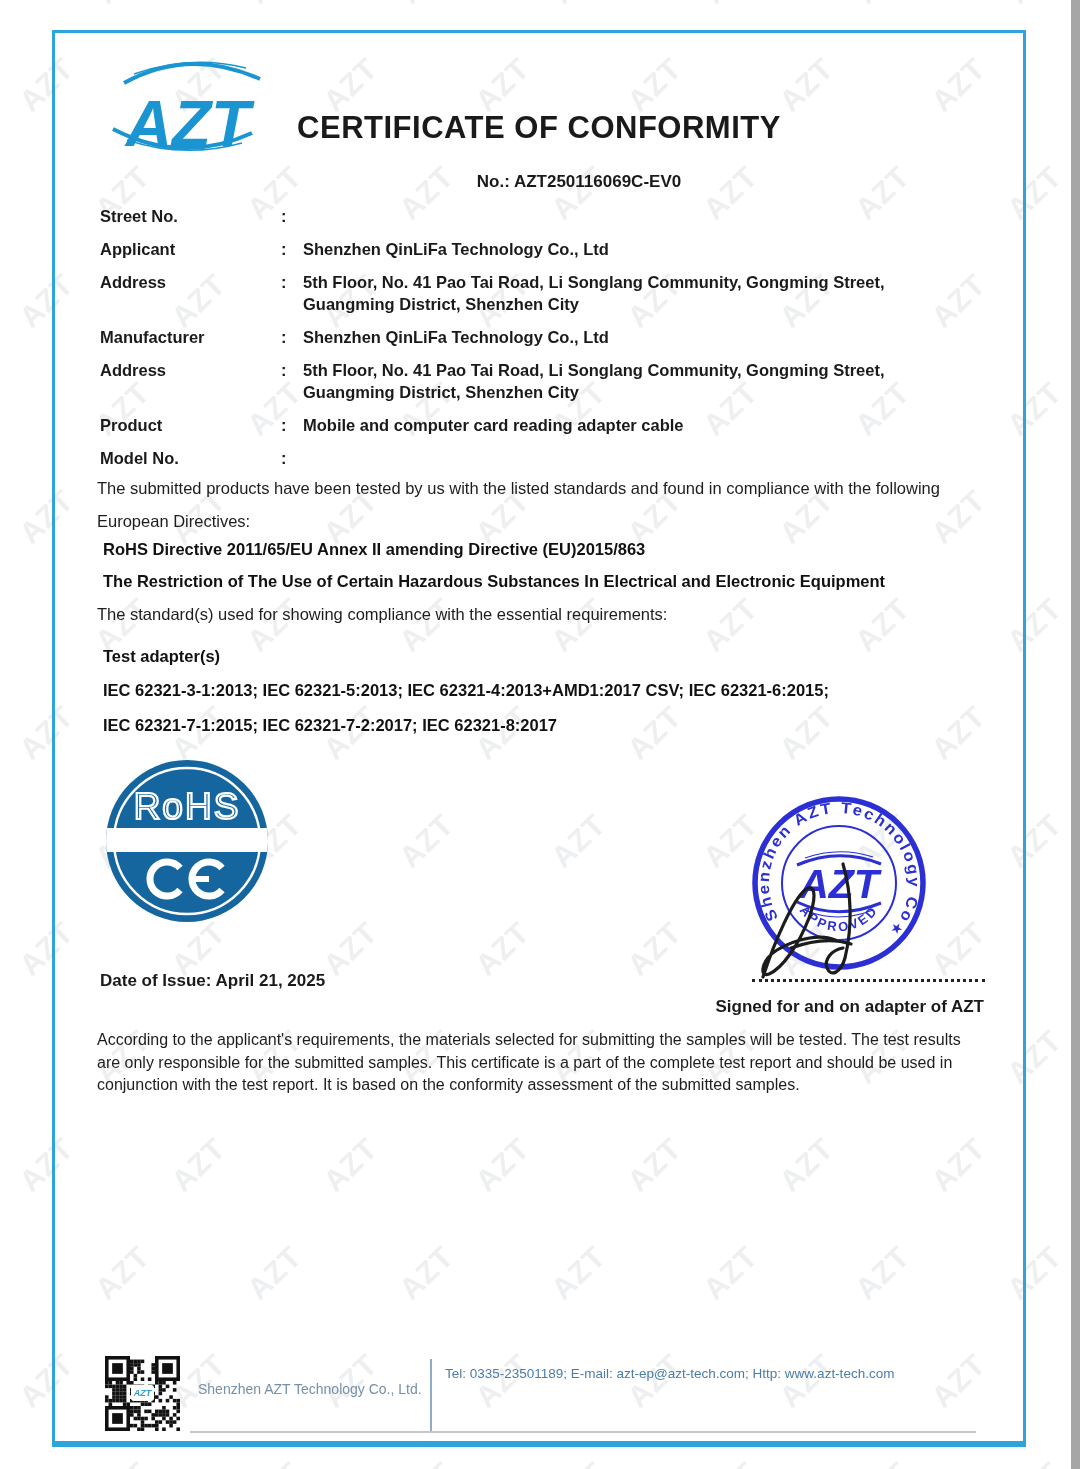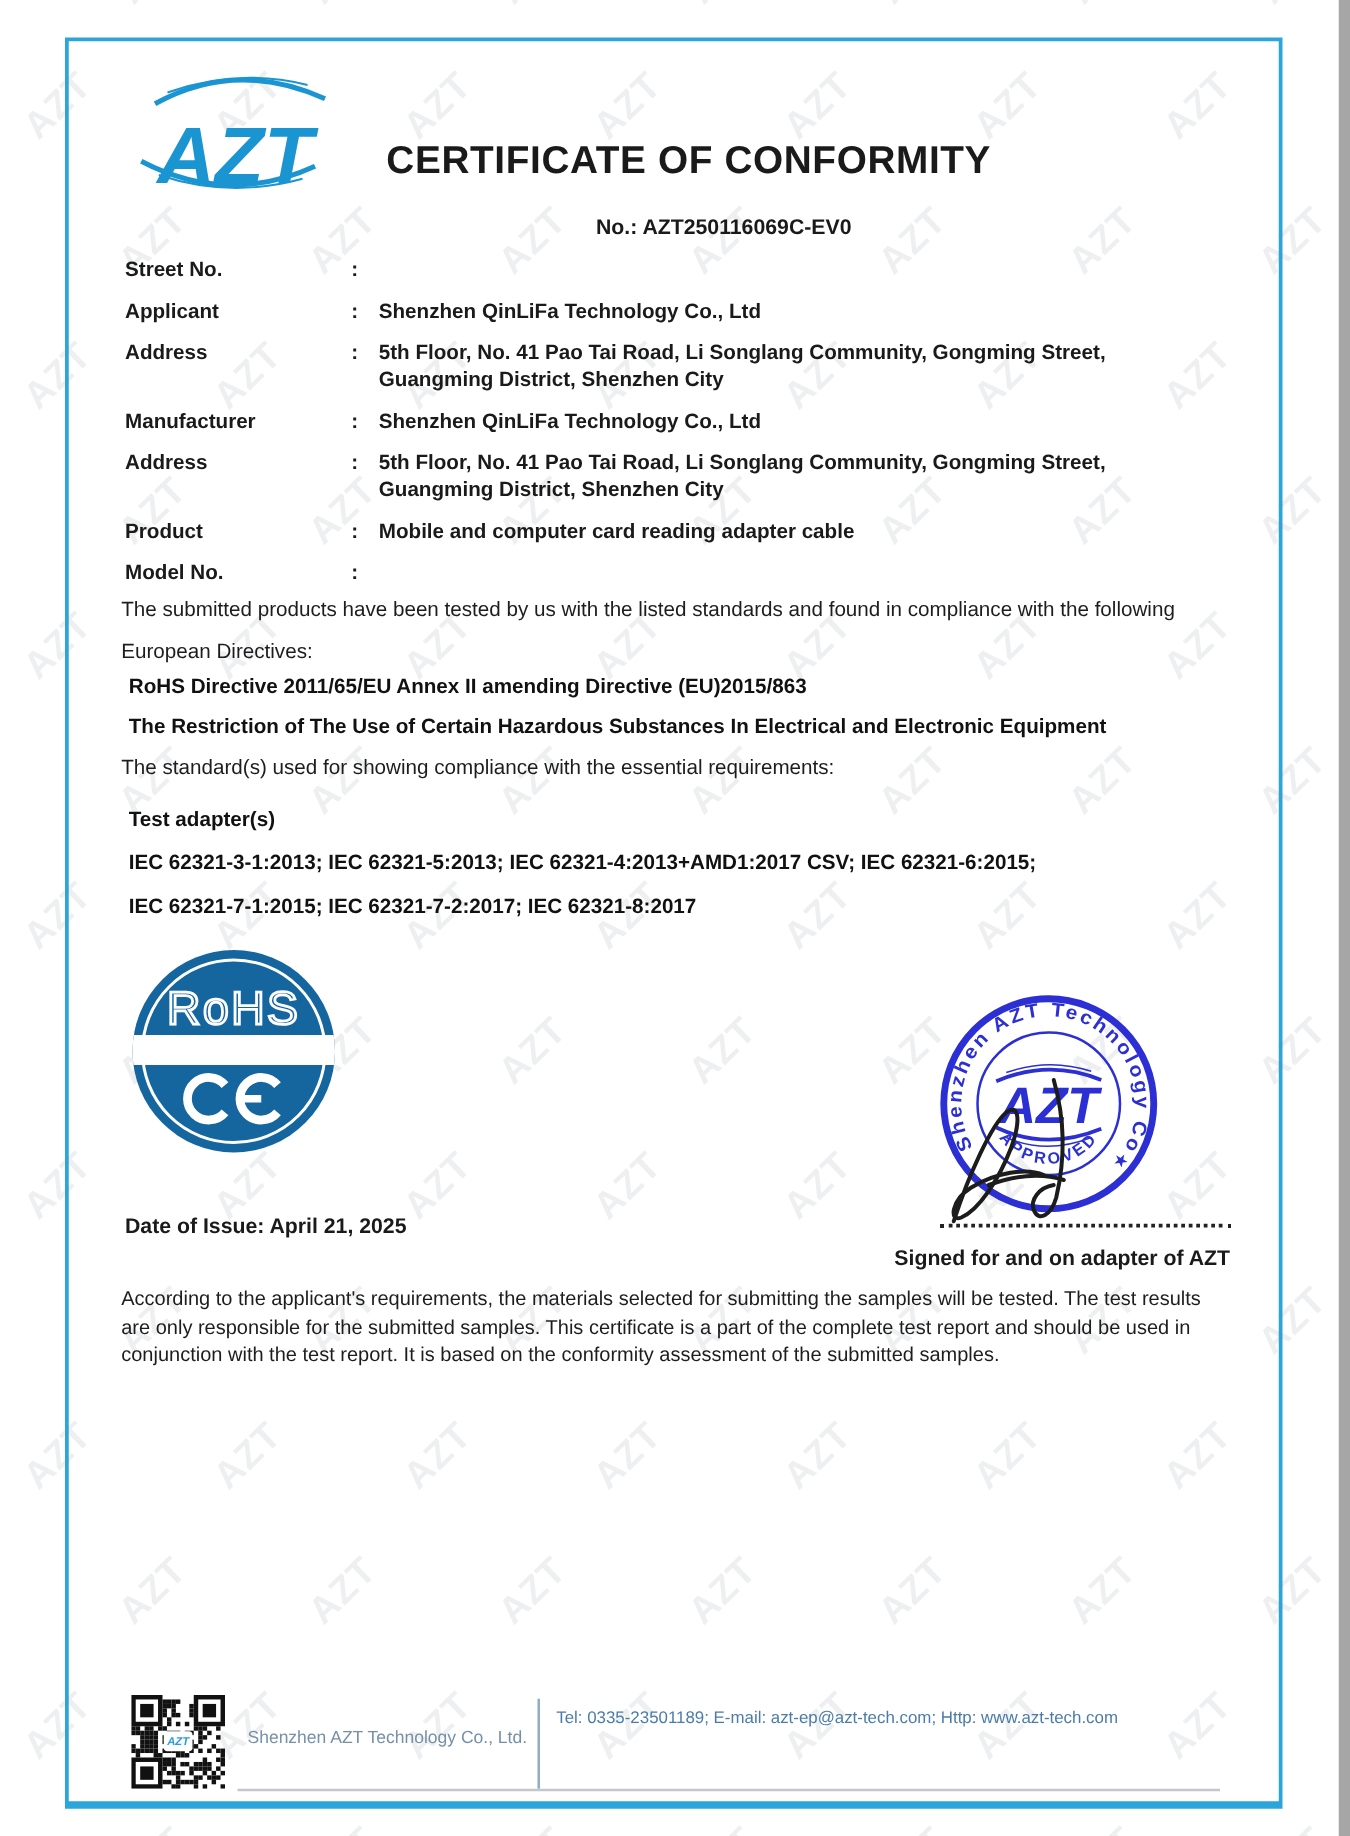--- a/index.html
+++ b/index.html
@@ -11,21 +11,21 @@
   
   #wm-layer{left:0;top:0;width:1080px;height:1469px;z-index:1;pointer-events:none;}
   .wm{position:absolute;font-size:30px;font-weight:bold;color:rgba(125,135,145,0.13);
       transform:rotate(-44deg);letter-spacing:1px;white-space:nowrap;}
   
   #frame{left:52px;top:30px;width:968px;height:1408px;border:3px solid #2ca6da;
          border-bottom-width:6px;z-index:0;background:#fff;}
   #gray-edge{right:0;top:0;width:9px;height:1469px;background:#a6a6a6;z-index:3;}
   #content{left:0;top:0;width:1080px;height:1469px;z-index:2;}
   
-  #title{left:52px;top:110px;width:974px;text-align:center;font-size:31px;font-weight:bold;letter-spacing:.5px;padding-left:12px;}
+  #title{left:52px;top:110px;width:974px;text-align:center;font-size:31px;font-weight:bold;letter-spacing:.5px;}
   #no-line{left:52px;top:172px;width:1054px;text-align:center;font-size:17px;font-weight:bold;}
   
   #fields{left:100px;top:205px;width:880px;font-size:16.5px;font-weight:bold;line-height:22px;}
   .frow{display:flex;margin-bottom:11px;}
   .flabel{width:181px;flex:none;}
   .fcolon{width:22px;flex:none;}
   .fvalue{flex:1;}
   
   .body-reg{font-size:16.5px;font-weight:normal;color:#1d1d1d;}
   .body-bold{font-size:16.5px;font-weight:bold;color:#111;}

